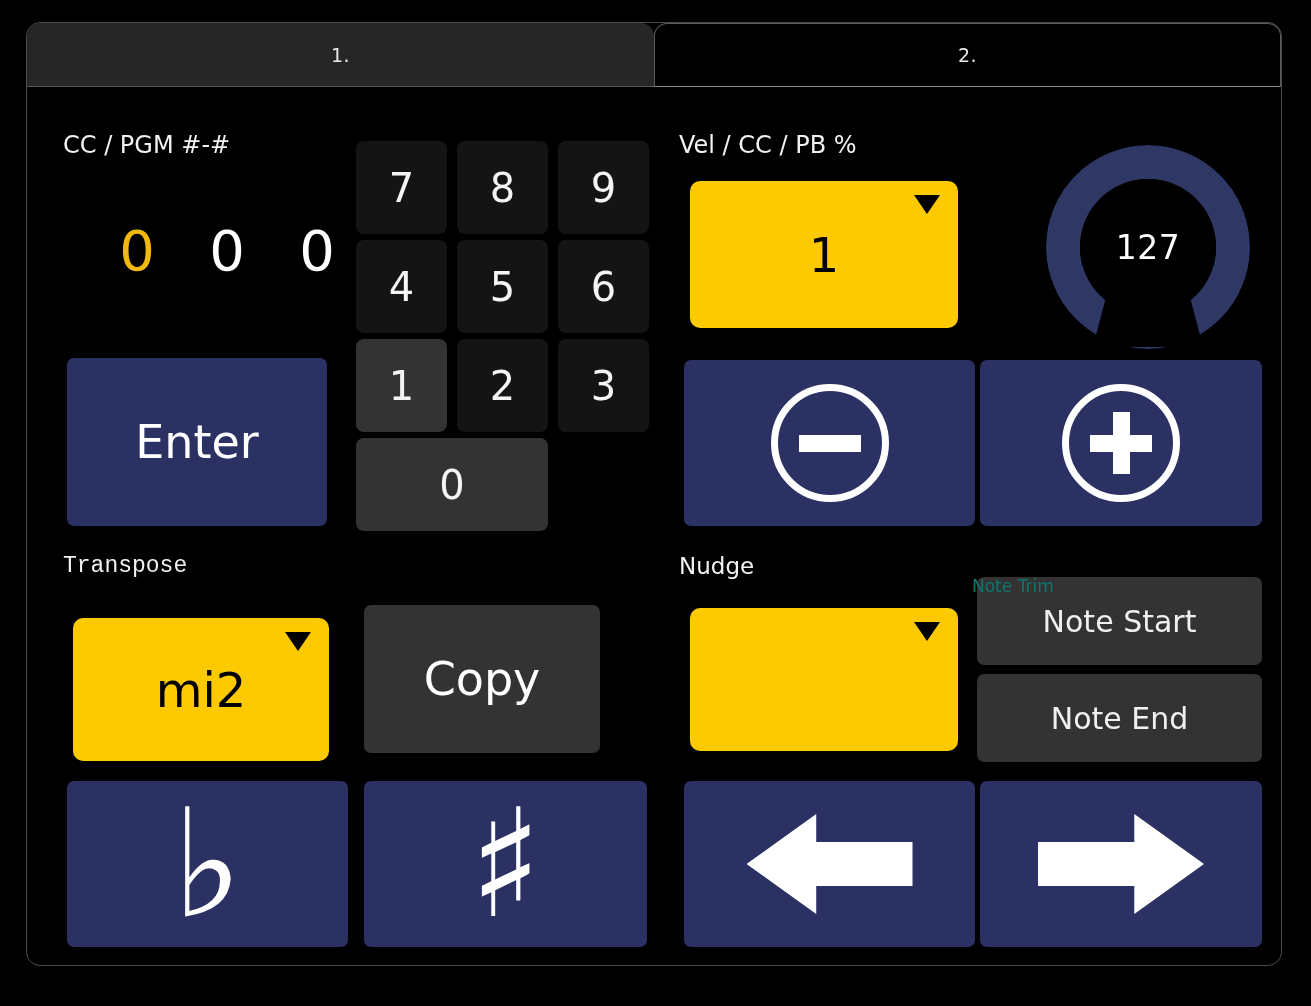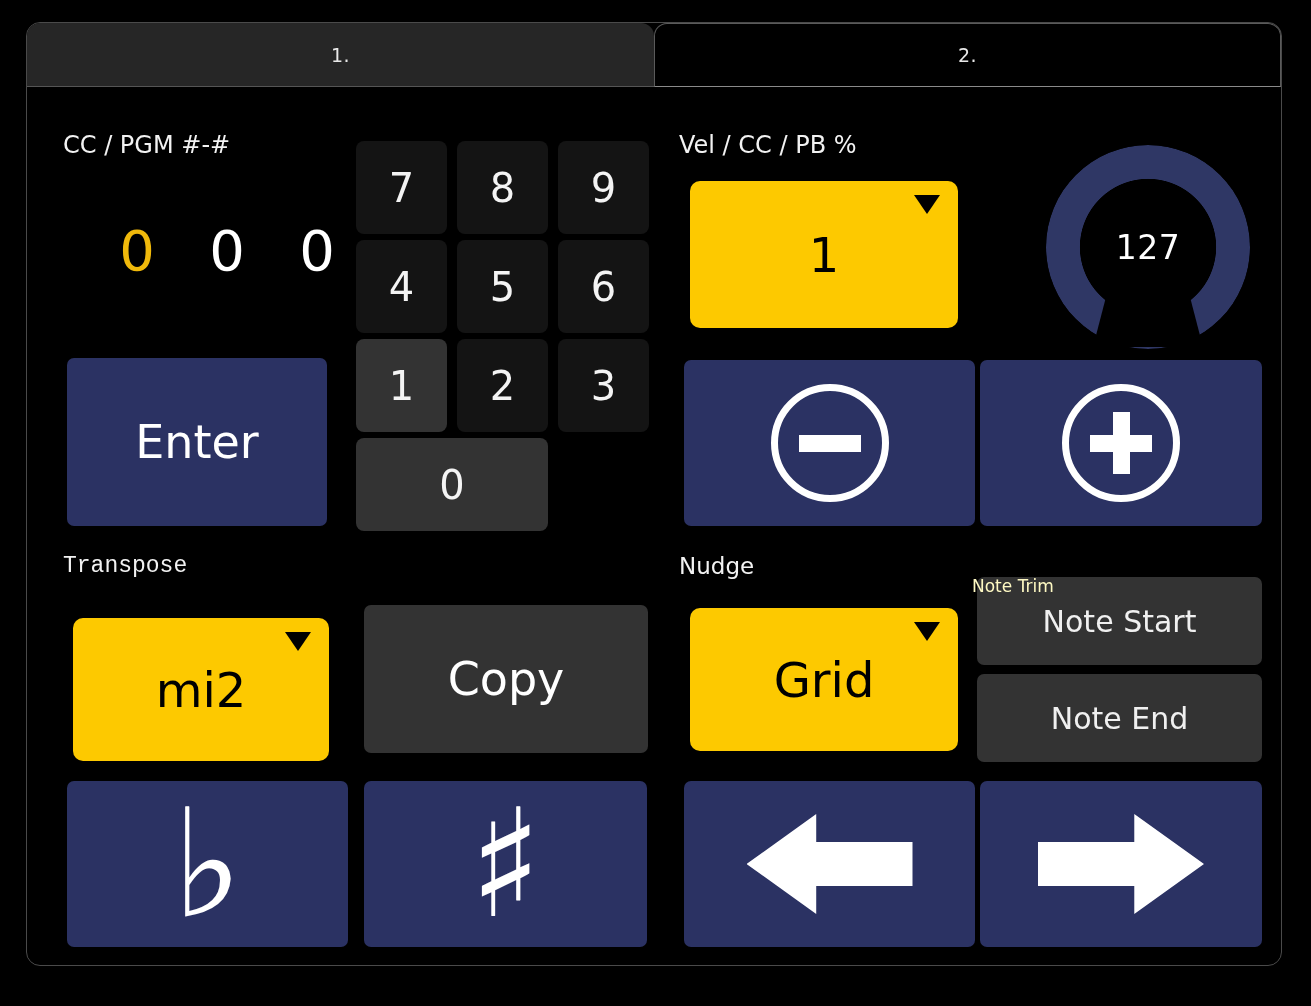--- a/index.html
+++ b/index.html
@@ -227,21 +227,21 @@
     width: 166px;
     height: 100px;
     background: #ffffff;
   }
   .arrow.left  { clip-path: polygon(0% 50%, 42% 0%, 42% 28%, 100% 28%, 100% 72%, 42% 72%, 42% 100%); }
   .arrow.right { clip-path: polygon(100% 50%, 58% 100%, 58% 72%, 0% 72%, 0% 28%, 58% 28%, 58% 0%); }
 
   
   #note-trim-label {
     position: absolute;
-    color: #fef9c3;
+    color: #0f766e;
     font-size: 17px;
     white-space: nowrap;
     z-index: 5;
     font-family: "DejaVu Sans", "Liberation Sans", sans-serif;
   }
 </style>
 </head>
 <body>
 
 <div id="panel">
@@ -301,21 +301,21 @@
       <span class="btn-label-white">Enter</span>
     </div>
 
     <div class="section-label" style="left:28px; top:466px; font-size:23px;font-family:Liberation Mono, monospace;">Transpose</div>
 
     <div class="btn yellow" style="left:38px; top:521px; width:256px; height:143px;margin-top:10px;">
       <span class="caret"></span>
       <span class="btn-label-dark">mi2</span>
     </div>
 
-    <div class="btn gray" style="left:329px; top:518px; width:284px; height:148px;">
+    <div class="btn gray" style="left:329px; top:518px; width:236px; height:148px;">
       <span class="btn-label-white">Copy</span>
     </div>
 
     <div class="btn navy" style="left:32px; top:694px; width:281px; height:166px;">
       <span class="music-glyph">♭</span>
     </div>
 
     <div class="btn navy" style="left:329px; top:694px; width:283px; height:166px;">
       <span class="music-glyph">♯</span>
     </div>
@@ -343,21 +343,20 @@
       <span class="circ">
         <span class="bar-h"></span>
         <span class="bar-v"></span>
       </span>
     </div>
 
     <div class="section-label" style="left:644px; top:466px; font-size:23px;">Nudge</div>
 
     <div class="btn yellow" style="left:655px; top:521px; width:268px; height:143px;">
       <span class="caret"></span>
-      <span class="btn-label-dark">Grid</span>
     </div>
 
     <div id="note-trim-label" style="left:937px; top:489px;">Note Trim</div>
 
     <div class="btn gray" style="left:942px; top:490px; width:285px; height:88px;">
       <span class="small-btn-label">Note Start</span>
     </div>
 
     <div class="btn gray" style="left:942px; top:587px; width:285px; height:88px;">
       <span class="small-btn-label">Note End</span>

